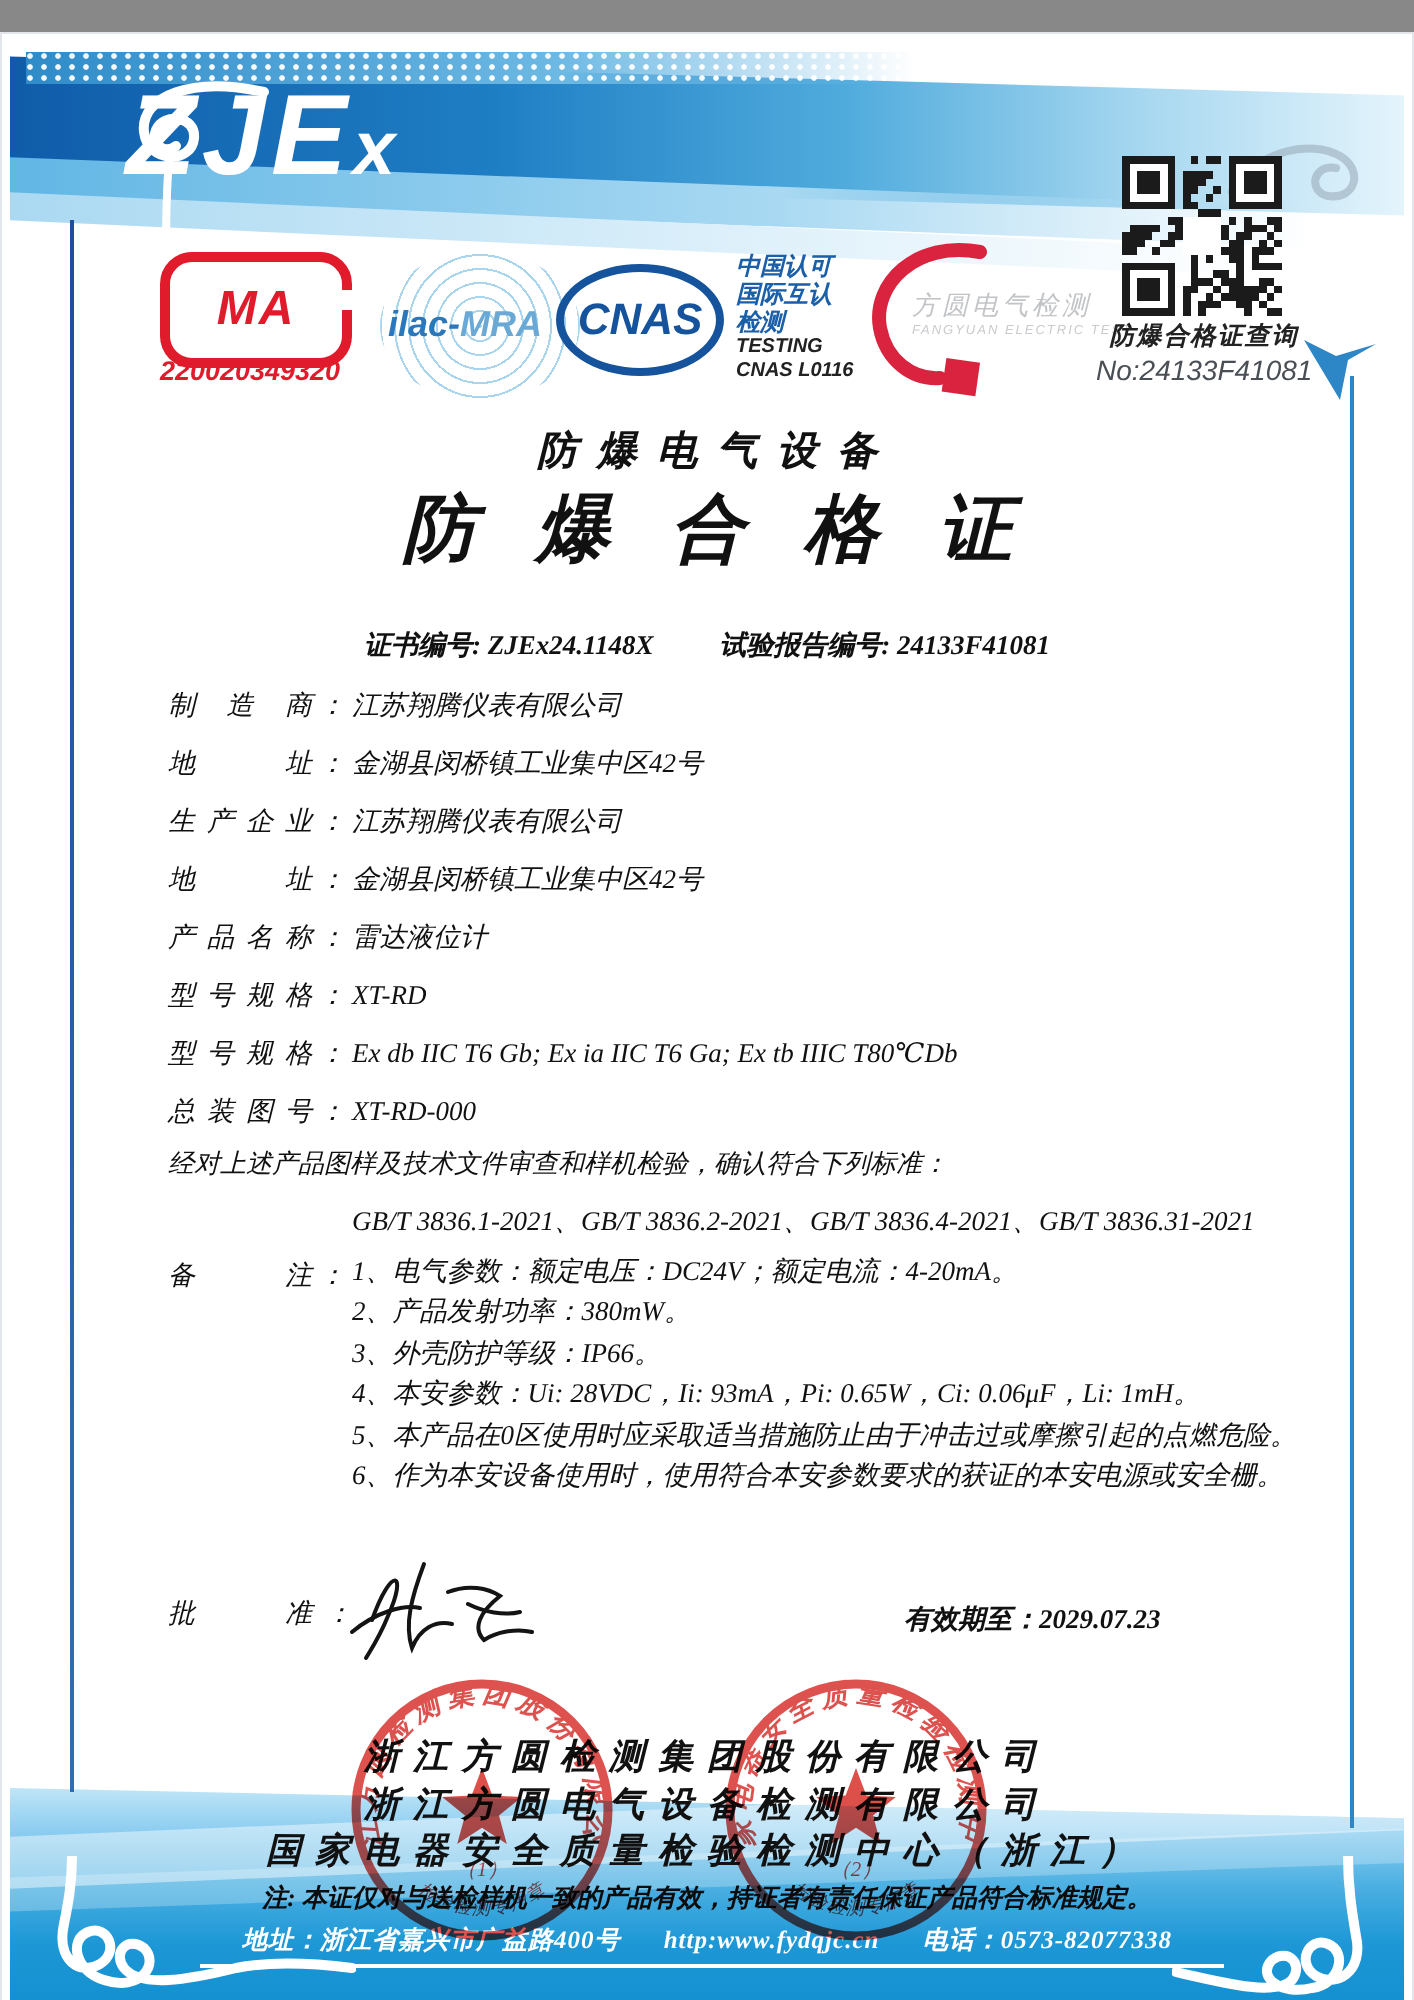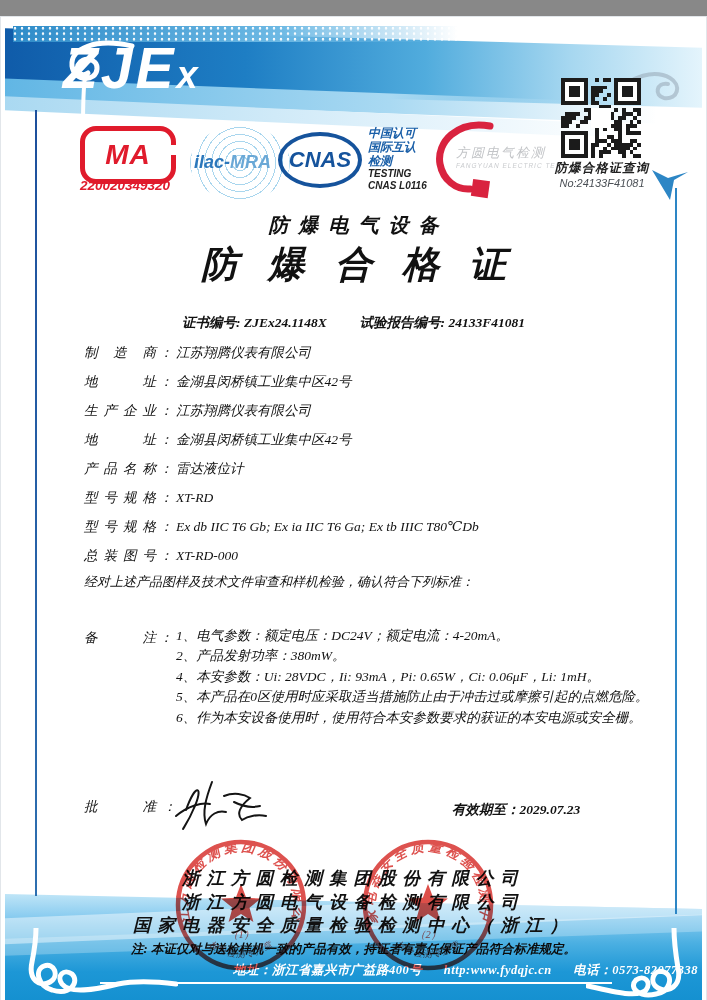--- a/index.html
+++ b/index.html
@@ -28,21 +28,21 @@
     font-family:"Liberation Sans","DejaVu Sans",sans-serif;font-weight:800;
     font-size:57px;letter-spacing:3px;line-height:1;}
   .brand .small{font-size:38px;}
   .swirl{position:absolute;z-index:2;}
   .vline{position:absolute;width:2px;z-index:2;}
   
   .logos{position:absolute;left:0;top:0;width:707px;z-index:3;}
   .cma-box{position:absolute;left:80px;top:110px;width:86px;height:48px;border:5px solid #e01b2c;
     border-radius:16px;display:flex;align-items:center;justify-content:center;}
   .cma-gap{position:absolute;right:-7px;top:14px;width:9px;height:10px;background:#fff;}
-  .cma-ma{color:#e01b2c;font-family:"Liberation Sans",sans-serif;font-weight:800;font-size:28px;letter-spacing:1px;}
+  .cma-ma{color:#e01b2c;font-family:"Liberation Sans",sans-serif;font-weight:800;font-size:24px;letter-spacing:1px;}
   .cma-num{position:absolute;left:70px;top:162px;width:110px;text-align:center;color:#e01b2c;
     font-family:"Liberation Sans",sans-serif;font-weight:700;font-size:13.5px;}
   .ilac{position:absolute;left:190px;top:110px;width:100px;height:74px;}
   .ilac-rings{position:absolute;inset:0;border-radius:50%;
     background:repeating-radial-gradient(circle at 50% 50%, rgba(140,200,232,.75) 0 1px, transparent 1px 7px);}
   .ilac-text{position:absolute;left:4px;top:26px;font-family:"Liberation Sans",sans-serif;
     font-weight:800;font-size:18px;color:#2b77bb;}
   .ilac-text .mra{color:#6aa8d6;}
   .cnas{position:absolute;left:278px;top:116px;width:84px;height:56px;}
   .cnas-ellipse{position:absolute;inset:0;border:4px solid #15539c;border-radius:50%;}
@@ -51,21 +51,21 @@
   .cnas-cn{position:absolute;left:368px;top:110px;color:#1a5fa8;font-size:12px;line-height:14px;font-weight:700;}
   .cnas-en{position:absolute;left:368px;top:152px;color:#222;font-family:"Liberation Sans",sans-serif;
     font-weight:700;font-size:10px;line-height:12px;}
   .fy-logo{position:absolute;left:426px;top:102px;}
   .fy-name{position:absolute;left:456px;top:128px;color:#c2c4c7;font-size:13px;letter-spacing:2px;}
   .fy-sub{position:absolute;left:456px;top:146px;color:#c9cbce;font-family:"Liberation Sans",sans-serif;font-size:6.5px;letter-spacing:1px;}
   .qr{position:absolute;left:561px;top:62px;}
   .qr-caption{position:absolute;left:548px;top:144px;width:108px;text-align:center;
     font-weight:700;font-size:12.5px;letter-spacing:1px;color:#222;}
   .qr-num{position:absolute;left:548px;top:161px;width:108px;text-align:center;
-    font-family:"Liberation Sans",sans-serif;font-size:11px;color:#4a4f55;}
+    font-family:"Liberation Sans",sans-serif;font-size:14px;color:#4a4f55;}
   
   .subtitle{position:absolute;left:0;top:196px;width:707px;text-align:center;z-index:3;
     font-size:20px;font-weight:700;letter-spacing:10px;padding-left:10px;box-sizing:border-box;}
   .main-title{position:absolute;left:0;top:224px;width:707px;text-align:center;z-index:3;
     font-size:37px;font-weight:700;letter-spacing:30px;padding-left:30px;box-sizing:border-box;}
   .cert-line{position:absolute;left:0;top:298px;width:707px;text-align:center;z-index:3;
     font-size:13.5px;font-weight:700;}
   .cert-line .gap{display:inline-block;width:26px;}
   
   .fields{position:absolute;left:84px;top:323px;right:40px;z-index:3;font-size:13.5px;}
@@ -88,21 +88,21 @@
     font-size:17.5px;font-weight:700;letter-spacing:7px;line-height:23.5px;}
   .note{position:absolute;left:0;top:925px;width:707px;text-align:center;z-index:3;
     font-size:12.5px;font-weight:700;color:#0c0c0c;}
   
   .fband{position:absolute;left:5px;right:5px;top:878px;height:108px;z-index:1;overflow:hidden;
     clip-path:polygon(0 0,100% 14%,100% 100%,0 100%);
     background:linear-gradient(to bottom,#bfe5f7 0%,#8ccdf0 20%,#4cb0e2 45%,#1d97d6 72%,#1490d0 100%);}
   .fb-s1{position:absolute;left:-5%;top:8%;width:115%;height:24%;background:rgba(255,255,255,.45);transform:rotate(-2.4deg);}
   .fb-s2{position:absolute;left:-5%;top:30%;width:115%;height:16%;background:rgba(255,255,255,.25);transform:rotate(-2deg);}
   .fline{position:absolute;left:100px;top:966px;width:512px;height:2px;background:#fff;z-index:2;}
-  .footer-text{position:absolute;left:0;top:946px;width:707px;text-align:right;z-index:3;
+  .footer-text{position:absolute;left:0;top:946px;width:707px;text-align:center;z-index:3;
     color:#fff;font-size:12.5px;font-weight:700;letter-spacing:.5px;}
   .footer-text .seg{margin:0 9px;}
   
   .seal{position:absolute;width:138px;height:138px;z-index:4;opacity:.88;mix-blend-mode:multiply;}
   .seal-ring{fill:none;stroke:#d93a36;stroke-width:4.5;}
   .seal-ring-text{fill:#d93a36;font-size:13.5px;font-weight:700;letter-spacing:3.5px;}
   .seal-bottom{fill:#d93a36;font-size:9px;letter-spacing:1px;}
   .seal-star{fill:#d9362f;}
   .seal-num{fill:#d93a36;font-size:10.5px;}
   .qr-svg{shape-rendering:crispEdges;}
@@ -352,27 +352,29 @@
         <span>Ex db IIC T6 Gb; Ex ia IIC T6 Ga; Ex tb IIIC T80℃Db</span>
       </div>
     <div class="frow">
         <span class="flabel">总装图号</span>
         <span class="fcolon">：</span>
         <span>XT-RD-000</span>
       </div>
   </div>
 
   <div class="statement">经对上述产品图样及技术文件审查和样机检验，确认符合下列标准：</div>
+  <div class="standards">GB/T 3836.1-2021、GB/T 3836.2-2021、GB/T 3836.4-2021、GB/T 3836.31-2021</div>
 
   <div class="remarks">
     <span class="flabel">备注</span>
     <span class="fcolon">：</span>
     <div class="ritems">
       <div>1、电气参数：额定电压：DC24V；额定电流：4-20mA。</div>
       <div>2、产品发射功率：380mW。</div>
+      <div>3、外壳防护等级：IP66。</div>
       <div>4、本安参数：Ui: 28VDC，Ii: 93mA，Pi: 0.65W，Ci: 0.06μF，Li: 1mH。</div>
       <div>5、本产品在0区使用时应采取适当措施防止由于冲击过或摩擦引起的点燃危险。</div>
       <div>6、作为本安设备使用时，使用符合本安参数要求的获证的本安电源或安全栅。</div>
     </div>
   </div>
 
   <div class="approve">
     <span class="flabel">批准</span>
     <span class="fcolon">：</span>
   </div>

